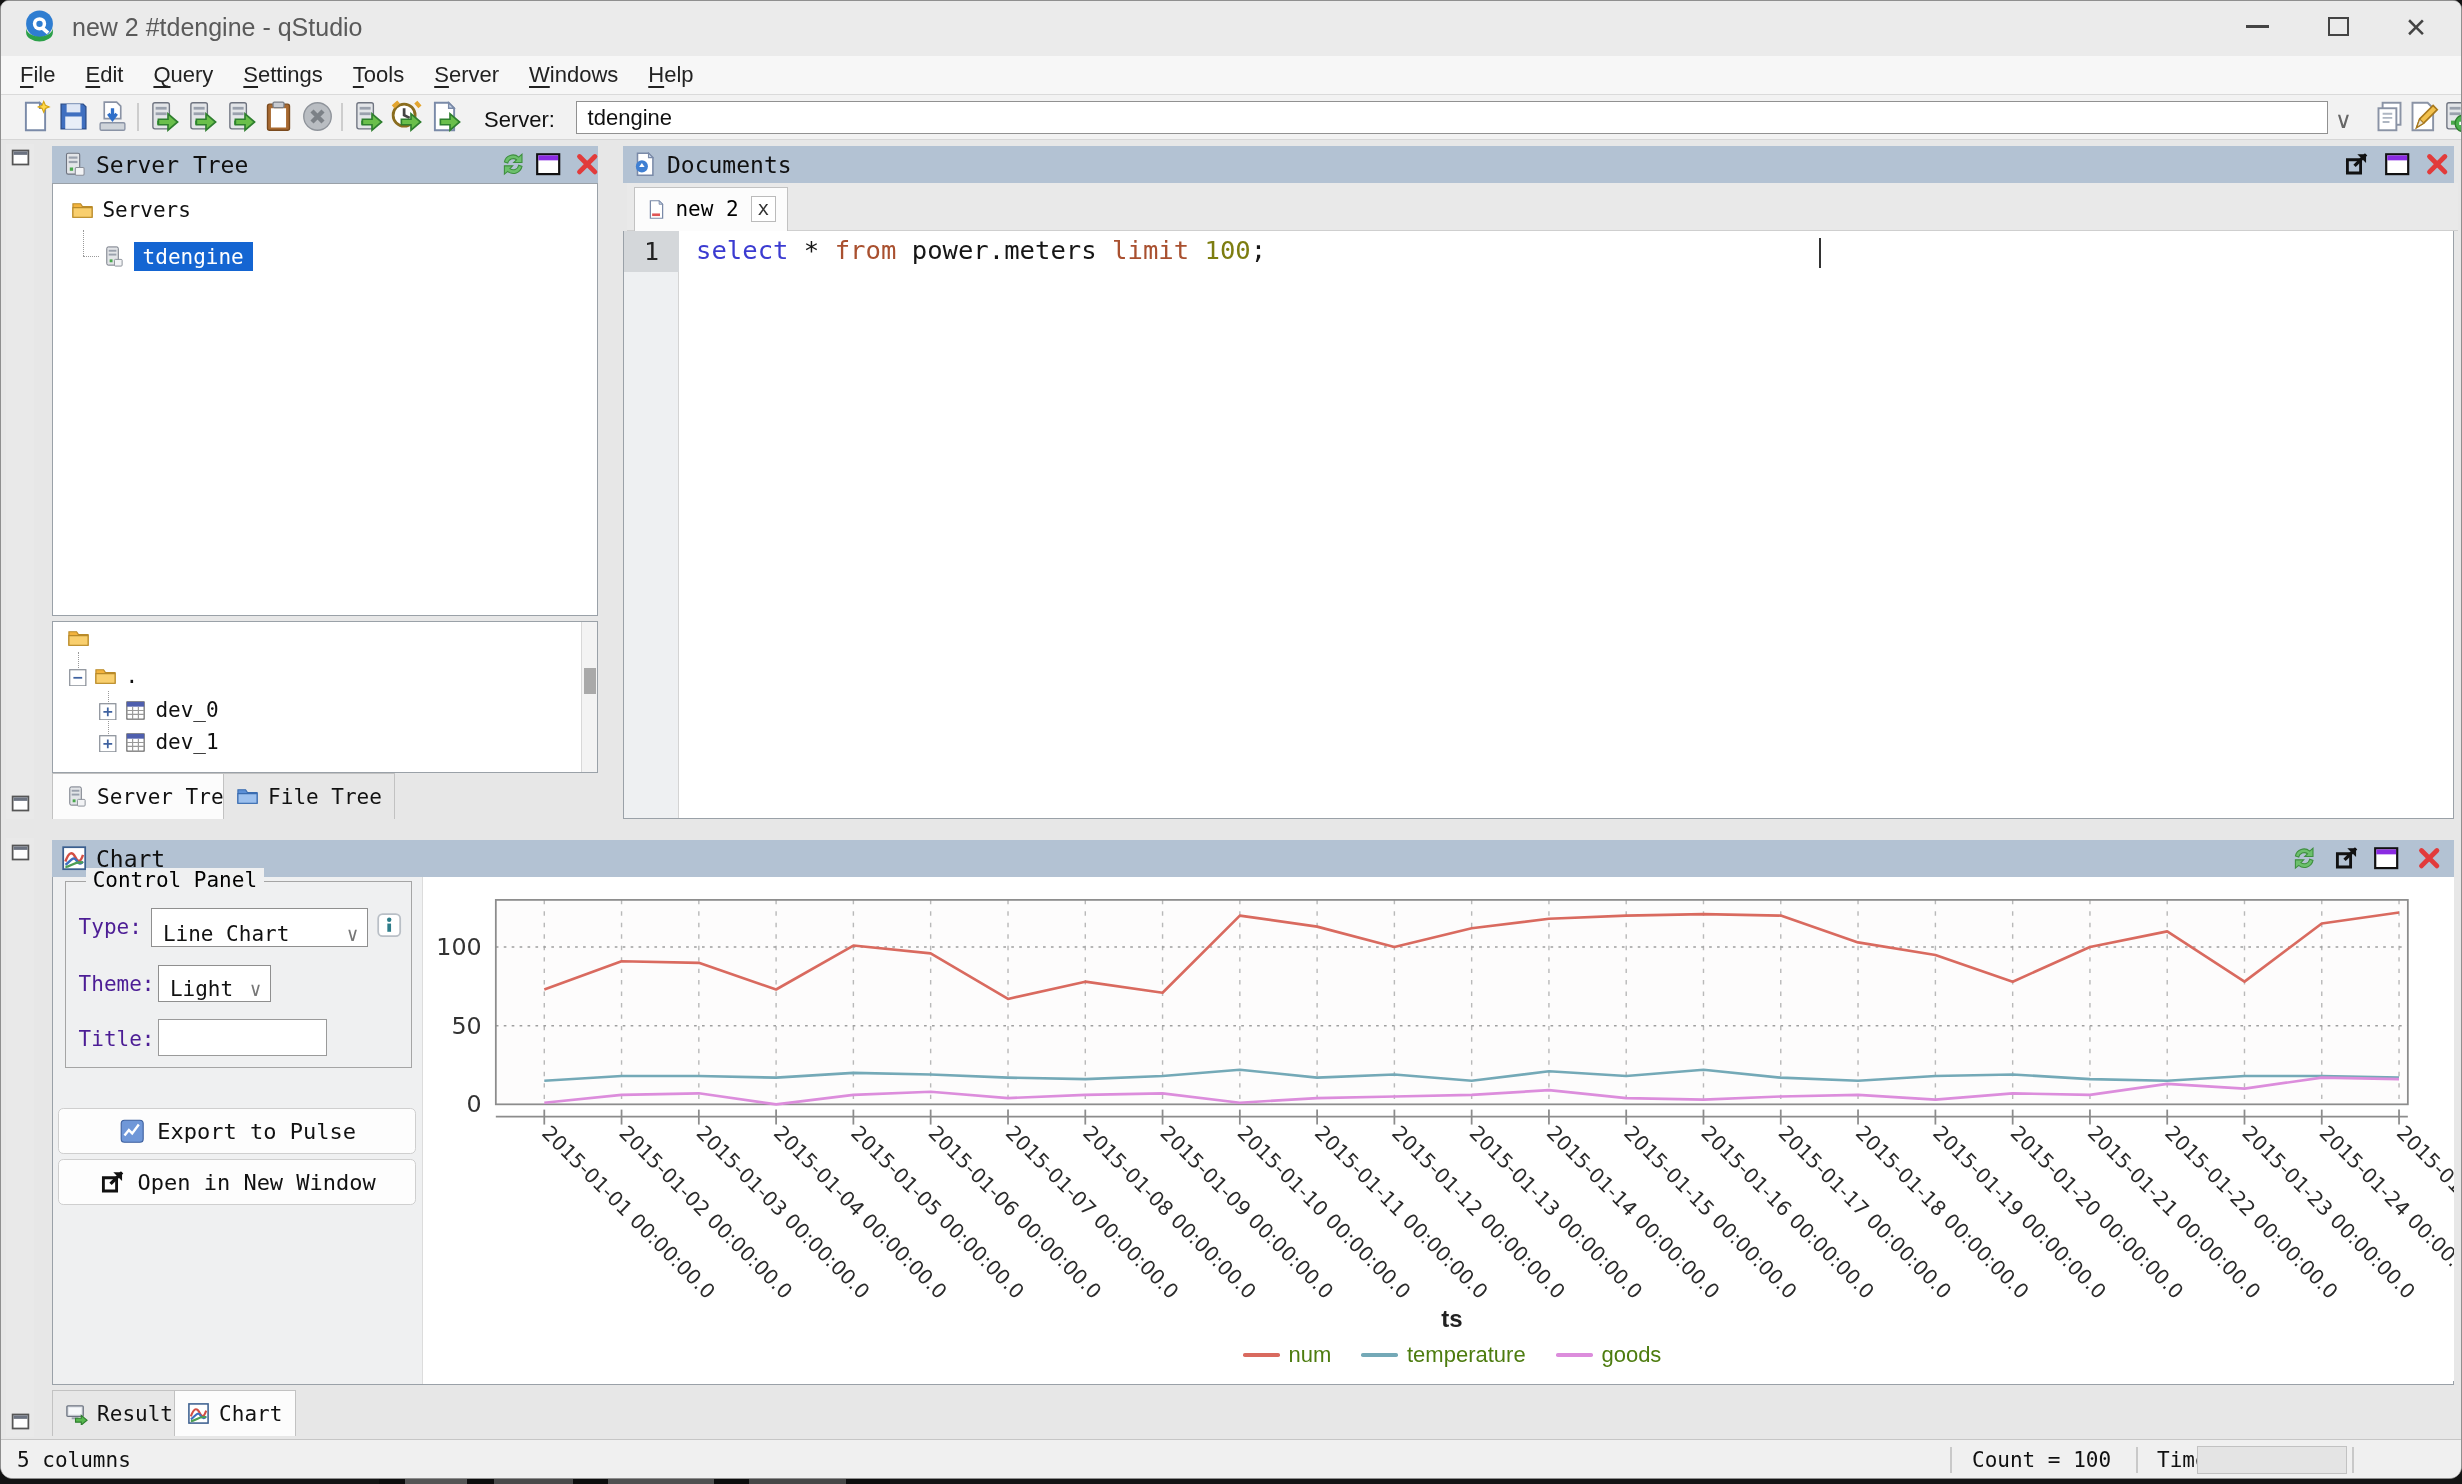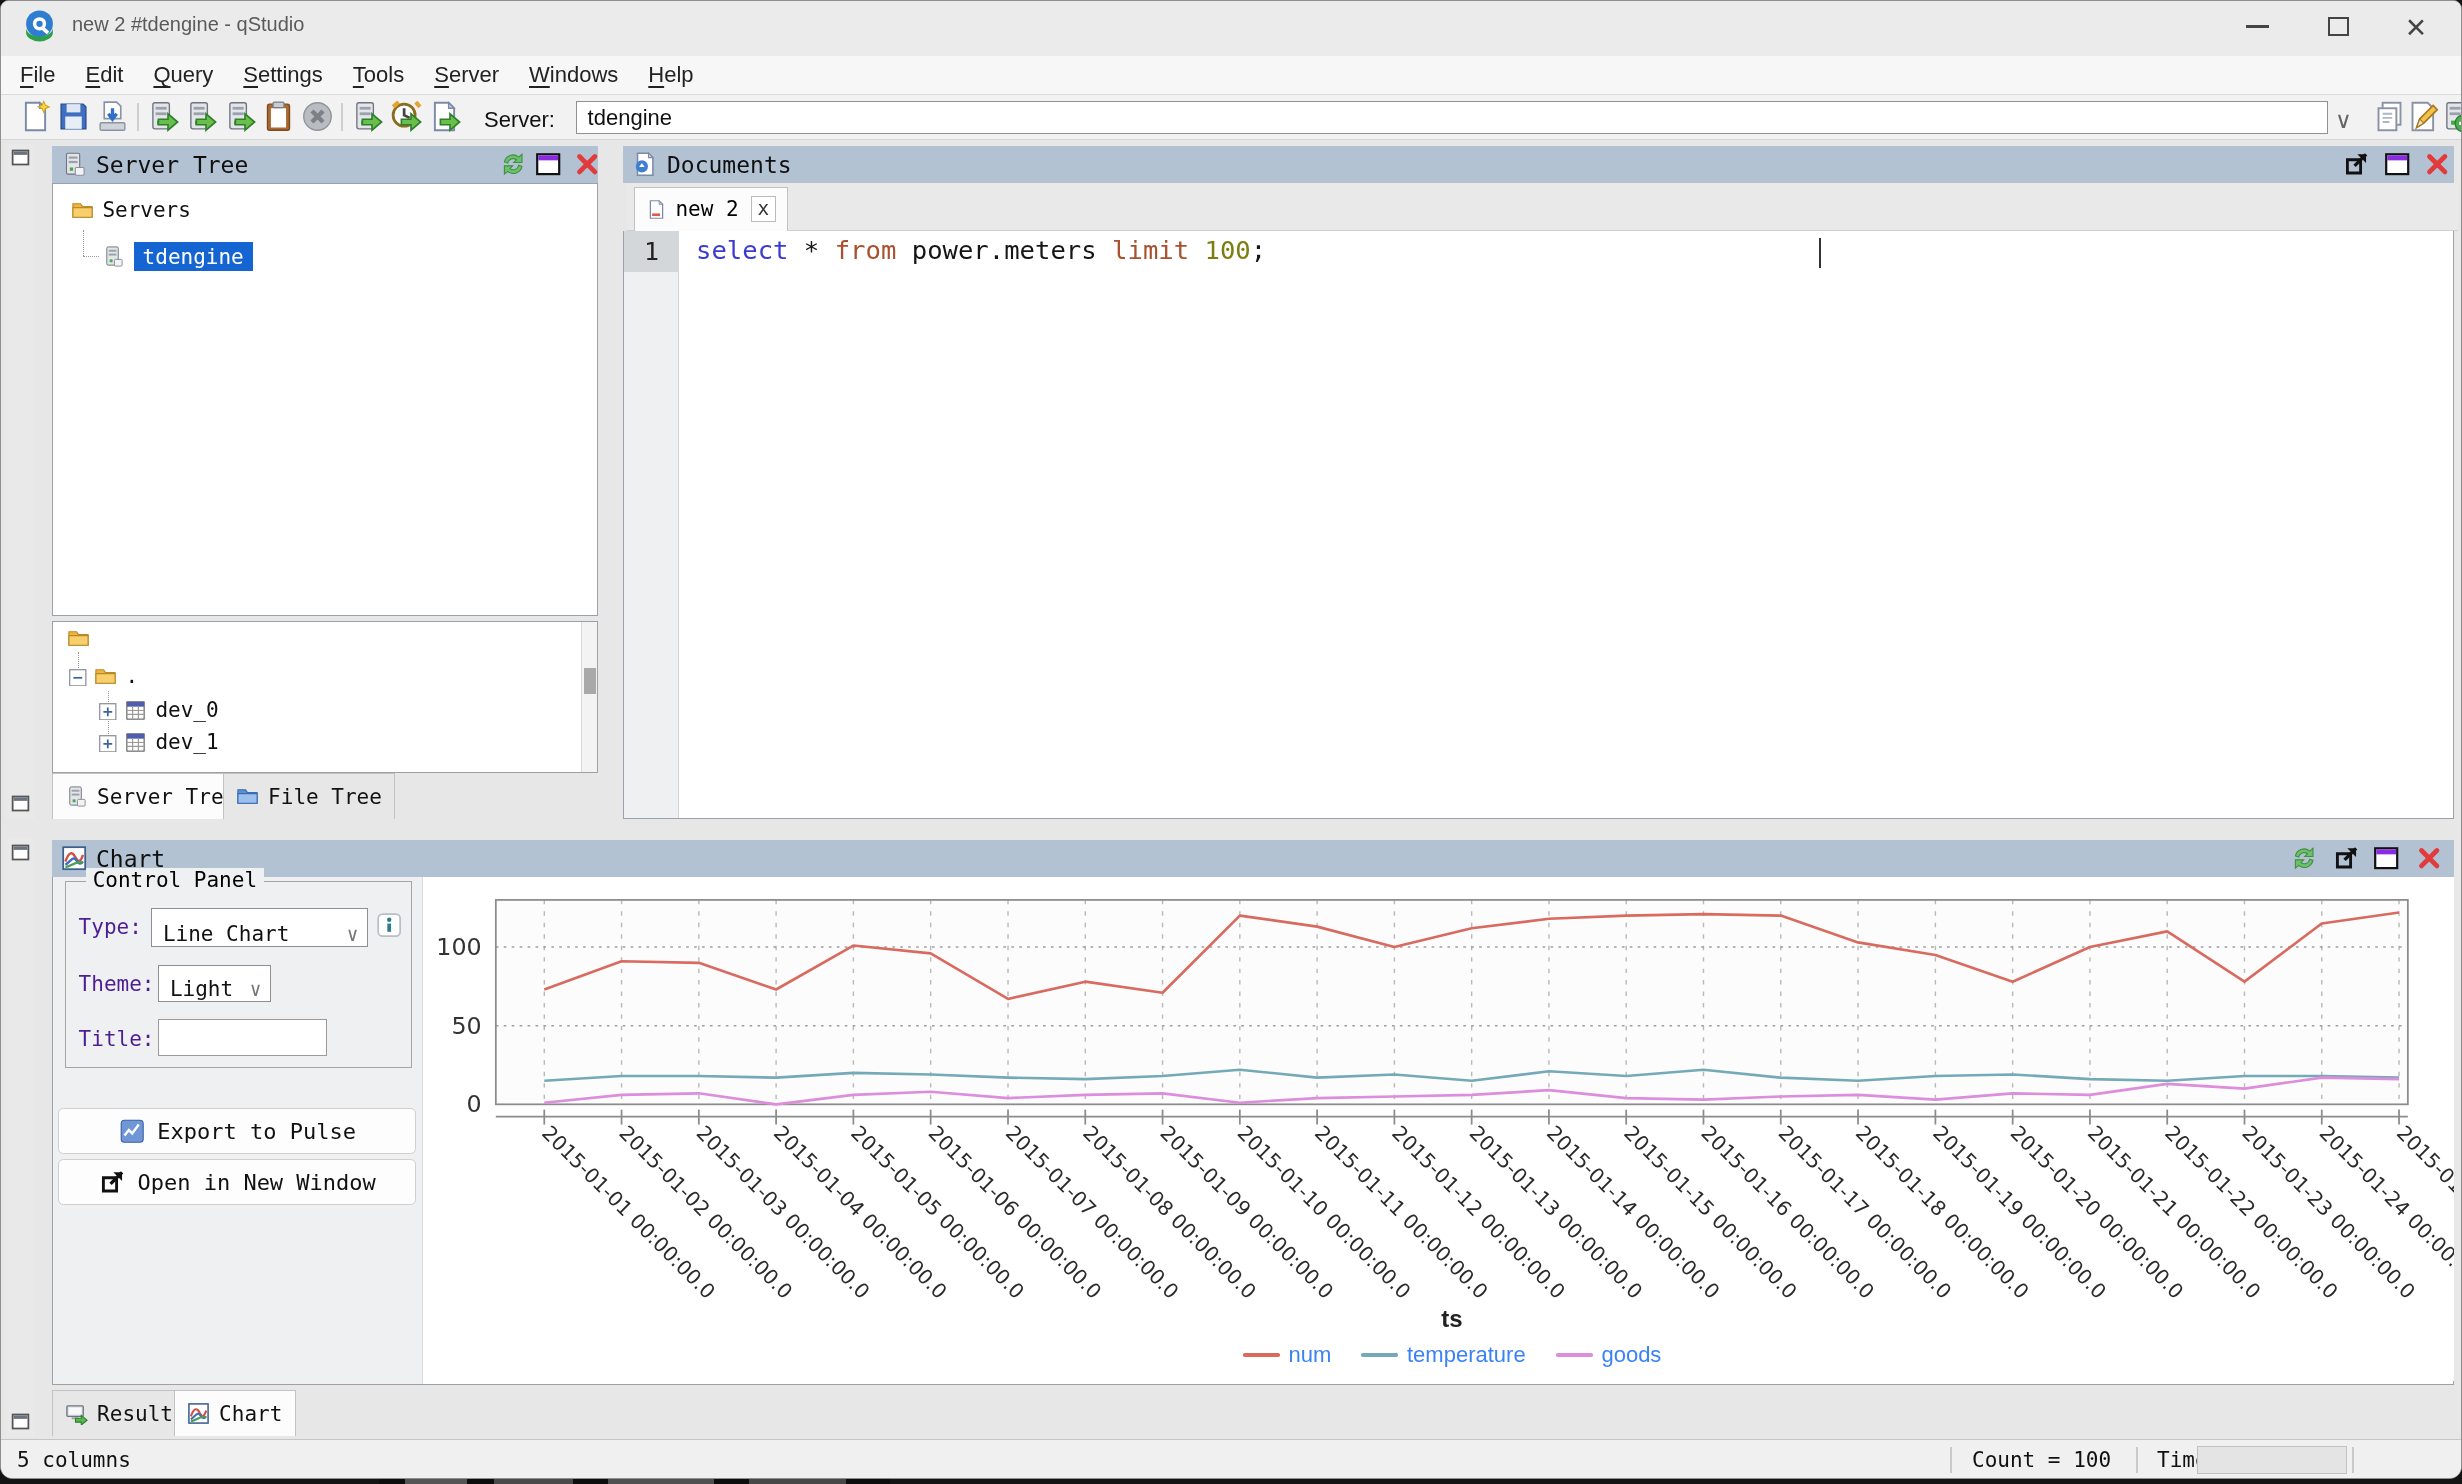--- a/index.html
+++ b/index.html
@@ -4,21 +4,21 @@
 <style>
   * { margin:0; padding:0; box-sizing:border-box; }
   html,body { width:2462px; height:1484px; overflow:hidden; background:#141414;
               font-family:"Liberation Sans","DejaVu Sans",sans-serif; }
   #window { position:absolute; left:0; top:0; width:2462px; height:1479px;
             background:#ececec; border:0.9px solid #8f8f8f;
             border-radius:8.8px 8.8px 12.3px 12.3px; overflow:hidden; }
   
   #titlebar { position:absolute; left:0; top:0; width:100%; height:55px; background:#ebebeb; }
   #app-logo { position:absolute; left:19.4px; top:7px; width:39px; height:39px; }
-  #window-title { position:absolute; left:71px; top:12.3px; font-size:20px; color:#5a5a5a; }
+  #window-title { position:absolute; left:71px; top:12.3px; font-size:25px; color:#5a5a5a; }
   .win-btn { position:absolute; top:0; width:76px; height:51px; display:flex;
              align-items:center; justify-content:center; color:#333; }
   #btn-min { right:166px; } #btn-max { right:85px; } #btn-close { right:7px; }
   #btn-min .bar { width:23px; height:2.6px; background:#444; }
   #btn-max .box { width:21px; height:19.4px; border:2.6px solid #444; }
   #btn-close .x { font-size:35px; line-height:35px; color:#444; }
   
   #menubar { position:absolute; left:0; top:55px; width:100%; height:39px; background:#f7f7f7;
              border-bottom:0.9px solid #dadada; display:flex; align-items:center; padding-left:4px; }
   .menu-item { font-size:22px; color:#222; padding:0 15px; height:100%; display:flex; align-items:center; }
@@ -112,21 +112,21 @@
               border:0.9px solid #cfcfcf; border-radius:5.3px; display:flex; align-items:center;
               justify-content:center; font-size:22px; color:#111;
               font-family:"DejaVu Sans Mono","Liberation Mono",monospace; }
   .side-btn .b-icon { width:26.4px; height:26.4px; margin-right:12.3px; }
   #chart-region { position:absolute; left:372px; top:0; width:2029px; height:504px; background:#fff; }
   #chart-svg { position:absolute; left:0; top:0; width:2029px; height:504px; }
   #ts-label { position:absolute; left:71px; top:428px; width:1912px; text-align:center;
               font-size:24px; font-weight:bold; color:#222; }
   #chart-legend { position:absolute; left:71px; top:465px; width:1912px; display:flex;
                   justify-content:center; gap:30px; align-items:center; }
-  .leg-item { display:flex; align-items:center; gap:8.8px; font-size:22px; color:#3b82f6; }
+  .leg-item { display:flex; align-items:center; gap:8.8px; font-size:22px; color:#4d7c0f; }
   .leg-swatch { width:37px; height:3.5px; border-radius:1.8px; }
   
   #statusbar { position:absolute; left:0; top:1438px; width:100%; height:41px; background:#f0f0f0;
                border-top:1.8px solid #c6c6c6; font-size:21px; color:#111;
                font-family:"DejaVu Sans Mono","Liberation Mono",monospace; }
   .sb-sep { position:absolute; top:7px; width:1.8px; height:26.4px; background:#c9c9c9; }
   .sb-text { position:absolute; top:8px; }
   #sb-progress { position:absolute; left:2196px; top:6.2px; width:150px; height:28px; background:#e4e4e4;
                  border:0.9px solid #c2c2c2; }
   

